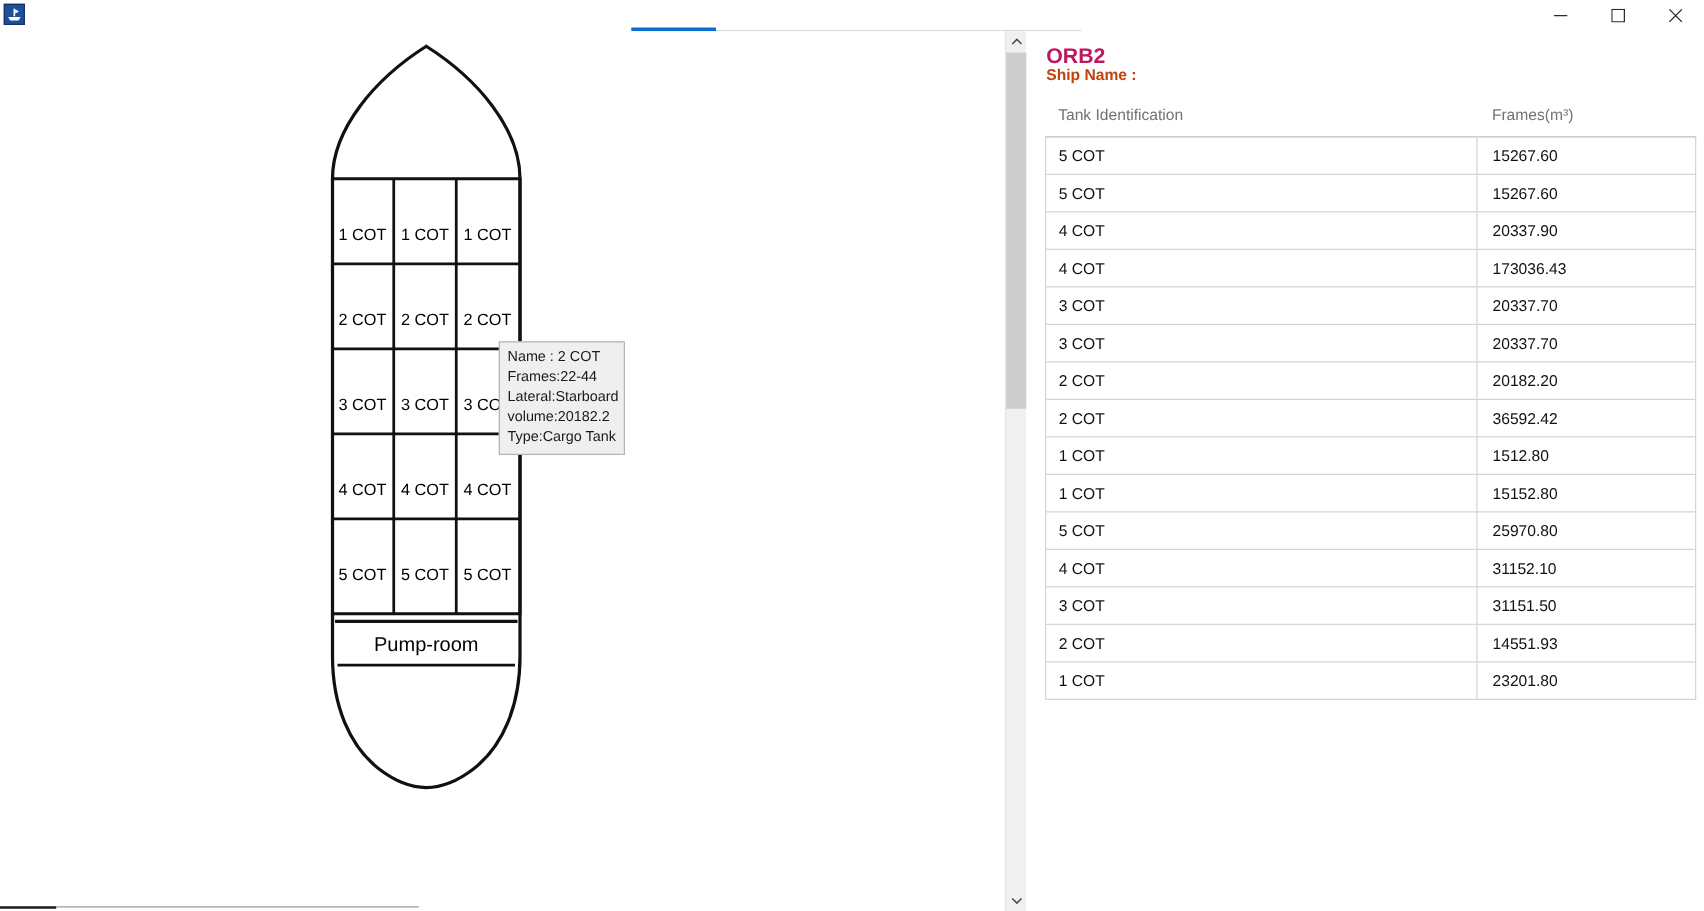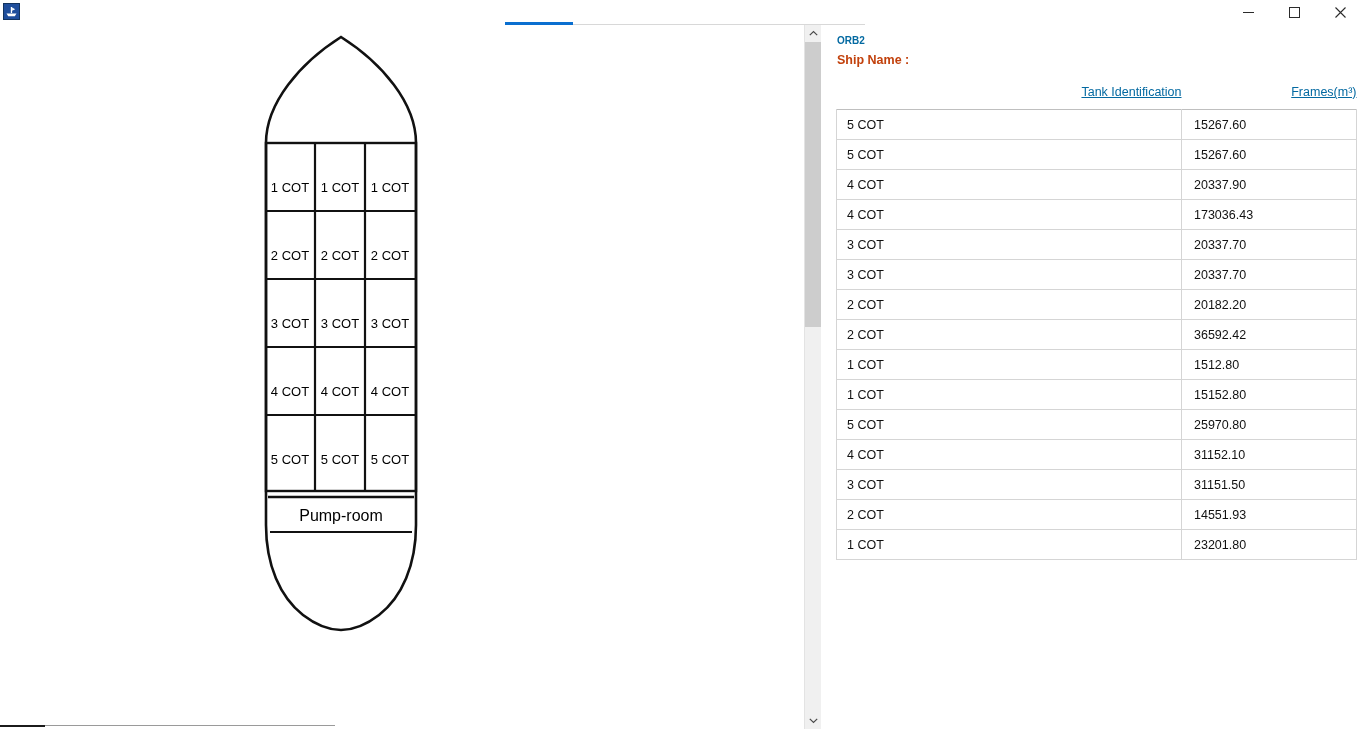--- a/index.html
+++ b/index.html
@@ -113,45 +113,44 @@
   }
 
   
   #data-panel {
     position: absolute; left: 821px; top: 0;
     width: 542px; height: 704px;
     background: #ffffff;
   }
   #orb-title {
     position: absolute; left: 16px; top: 10px;
-    font-size: 10px; font-weight: bold; color: #0369a1;
+    font-size: 17px; font-weight: bold; color: #be185d;
   }
   #ship-name-row {
     position: absolute; left: 16px; top: 28px;
     font-size: 12.5px; font-weight: bold; color: #c2410c;
   }
 
   #table-wrap {
     position: absolute; left: 15px; top: 52px;
     width: 520px;
   }
   table.tanks {
     border-collapse: collapse;
     width: 520px;
     table-layout: fixed;
   }
   table.tanks th {
-    text-align: right;
+    text-align: left;
     font-weight: normal;
     font-size: 12.5px;
-    color: #0369a1;
+    color: #737373;
     padding: 8px 0 10px 10px;
     border: none;
     background: #fff;
-    text-decoration: underline;
   }
   table.tanks th.col-name { width: 345px; }
   table.tanks th.col-vol  { width: 175px; padding-left: 12px; }
 
   table.tanks td {
     font-size: 12.5px;
     color: #111;
     height: 30px;
     padding: 0 0 0 10px;
     border: 1px solid #d5d5d5;
@@ -256,20 +255,27 @@
       <text class="tank-label" x="340" y="371" text-anchor="middle">4 COT</text>
       <text class="tank-label" x="390" y="371" text-anchor="middle">4 COT</text>
 
       <text class="tank-label" x="290" y="439" text-anchor="middle">5 COT</text>
       <text class="tank-label" x="340" y="439" text-anchor="middle">5 COT</text>
       <text class="tank-label" x="390" y="439" text-anchor="middle">5 COT</text>
 
       <text class="pumproom-label" x="341" y="496" text-anchor="middle">Pump-room</text>
     </svg>
 
+    <div id="tooltip">
+      <div>Name : 2 COT</div>
+      <div>Frames:22-44</div>
+      <div>Lateral:Starboard</div>
+      <div>volume:20182.2</div>
+      <div>Type:Cargo Tank</div>
+    </div>
   </div>
 
   <div id="vscroll">
     <div class="sb-arrow" id="sb-up">
       <svg width="9" height="7" viewBox="0 0 9 7">
         <path d="M0.8 5.2 L4.5 1.5 L8.2 5.2" fill="none" stroke="#4a4a4a" stroke-width="1.2"></path>
       </svg>
     </div>
     <div id="sb-thumb"></div>
     <div class="sb-arrow" id="sb-down">

